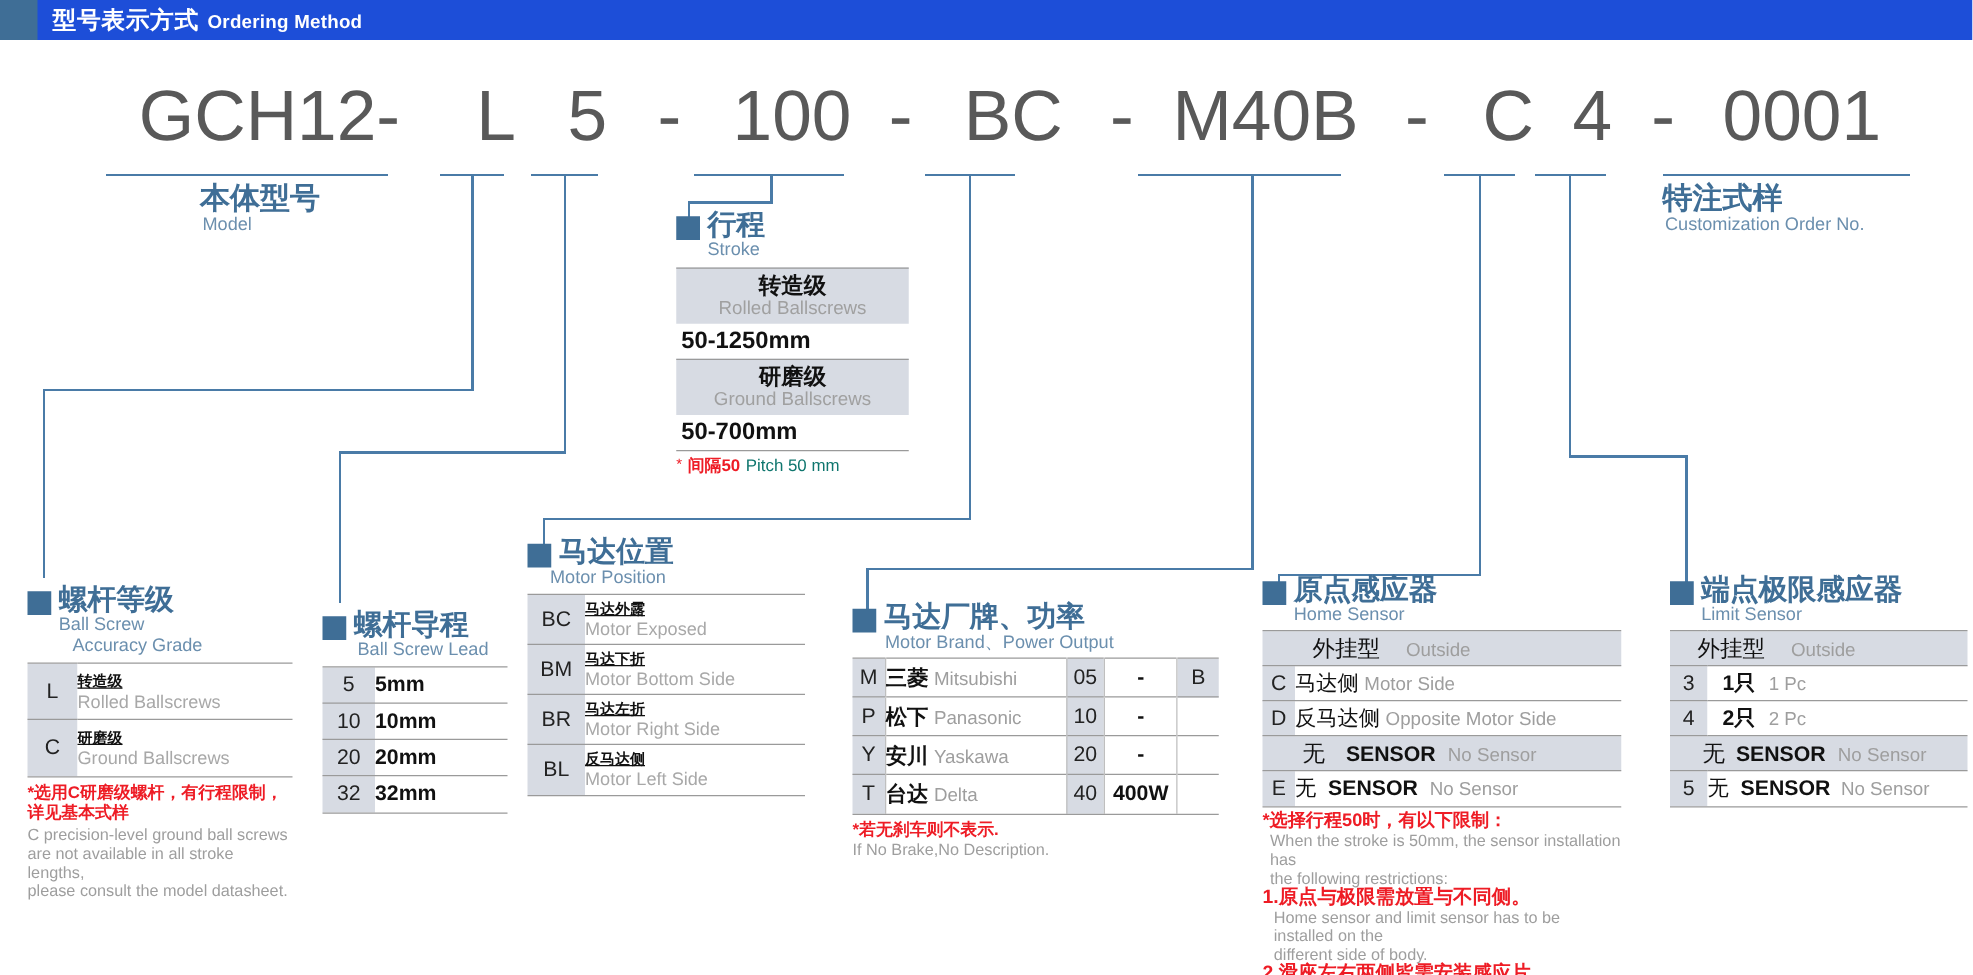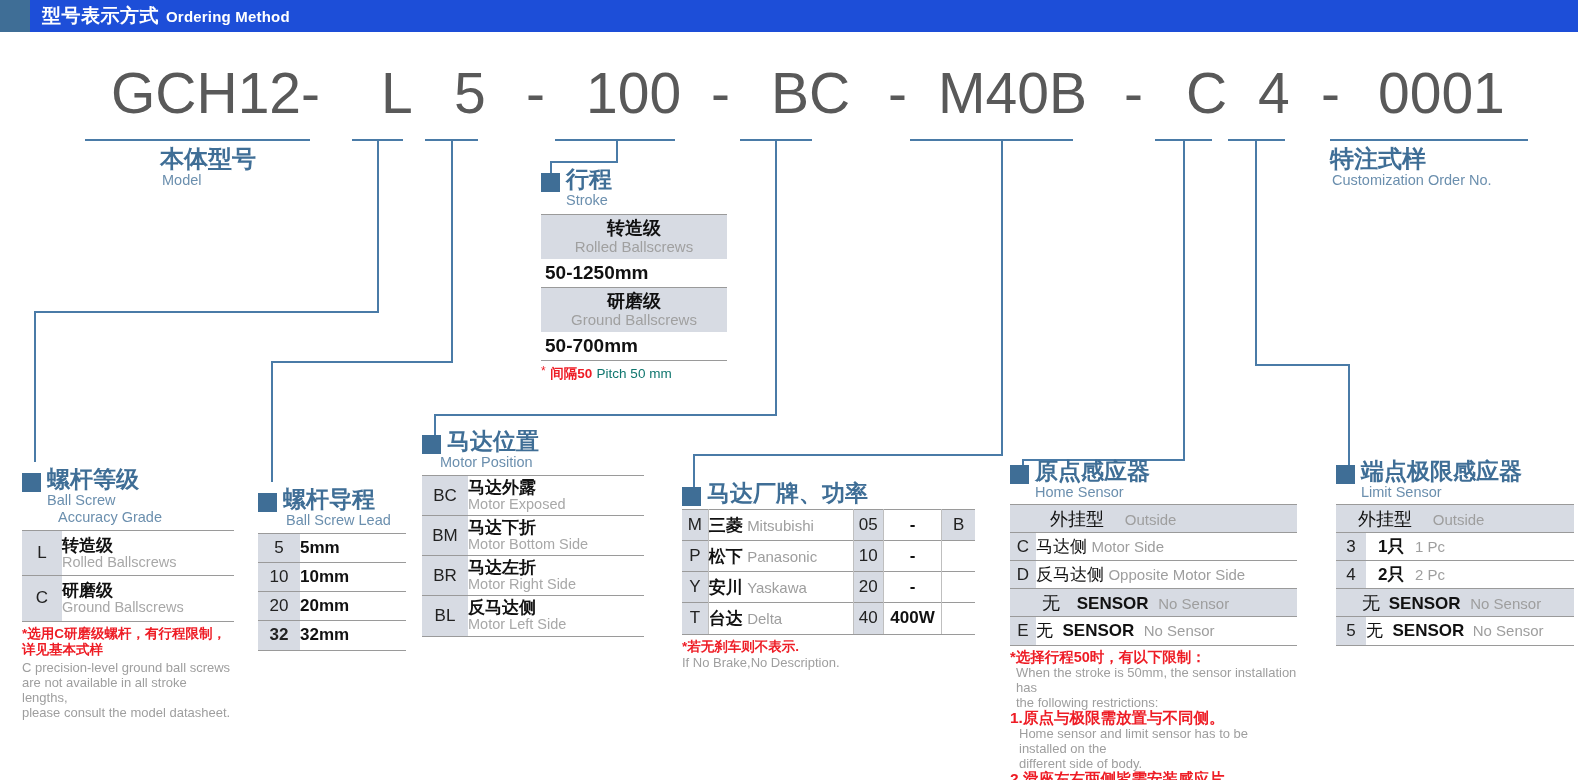--- a/index.html
+++ b/index.html
@@ -56,21 +56,21 @@
   .key {
     background:#d7dbe3; text-align:center;
     font-size:17px; color:#222; font-weight:normal;
   }
   .val { background:#ffffff; padding-left:7px; }
   .cn { font-size:17px; color:#111; font-weight:bold; }
   .en { font-size:15px; color:#9e9e9e; }
   .cn-lite { font-size:17px; color:#111; font-weight:normal; }
 
   
-  .stack .cn { display:block; font-size:17px; line-height:17px; }
+  .stack .cn { display:block; font-size:12px; line-height:17px;text-decoration:underline; }
   .stack .en { display:block; font-size:14.5px; line-height:16px; color:#a8a8a8; }
 
   
   .note-red { color:#ee1c25; font-size:13.5px; font-weight:bold; line-height:16px; }
   .note-gray { color:#9e9e9e; font-size:13px; line-height:15px; }
 
   
   .stroke-band {
     background:#d7dbe3; text-align:center; padding:3px 10px 4px 10px;
     border-top:1px solid #9a9a9a;
@@ -225,21 +225,21 @@
     </tr>
     <tr class="rowline">
       <td class="key" style="height:29px;">10</td>
       <td class="val cn">10mm</td>
     </tr>
     <tr class="rowline">
       <td class="key" style="height:29px;">20</td>
       <td class="val cn">20mm</td>
     </tr>
     <tr class="rowline">
-      <td class="key" style="height:29px;font-weight:bold;">32</td>
+      <td class="key" style="height:29px;">32</td>
       <td class="val cn">32mm</td>
     </tr>
   </tbody>
     </table>
   <div style="border-top:1px solid #9a9a9a; width:148px;"></div>
 </div>
 
 <div class="section" style="left:422px; top:428px; width:240px;">
   <div class="sec-head">
     <div class="sq"></div>
@@ -280,20 +280,21 @@
   </tbody>
     </table>
   <div style="border-top:1px solid #9a9a9a; width:222px;"></div>
 </div>
 
 <div class="section" style="left:682px; top:480px; width:300px;">
   <div class="sec-head">
     <div class="sq"></div>
     <div class="sec-cn">马达厂牌、功率</div>
   </div>
+  <div class="sec-en" style="padding-left:26px;">Motor Brand、Power Output</div>
 
   <table class="opt" style="margin-top:3px; width:293px;">
     <tbody>
         <tr class="rowline">
       <td class="key" style="width:26px; height:31px; border-right:1px solid #bfbfbf;">M</td>
       <td class="val" style="width:144px; border-right:1px solid #bfbfbf;">
         <span class="cn">三菱</span>
         <span class="en">Mitsubishi</span>
       </td>
       <td class="key" style="width:30px; border-right:1px solid #bfbfbf;">05</td>

